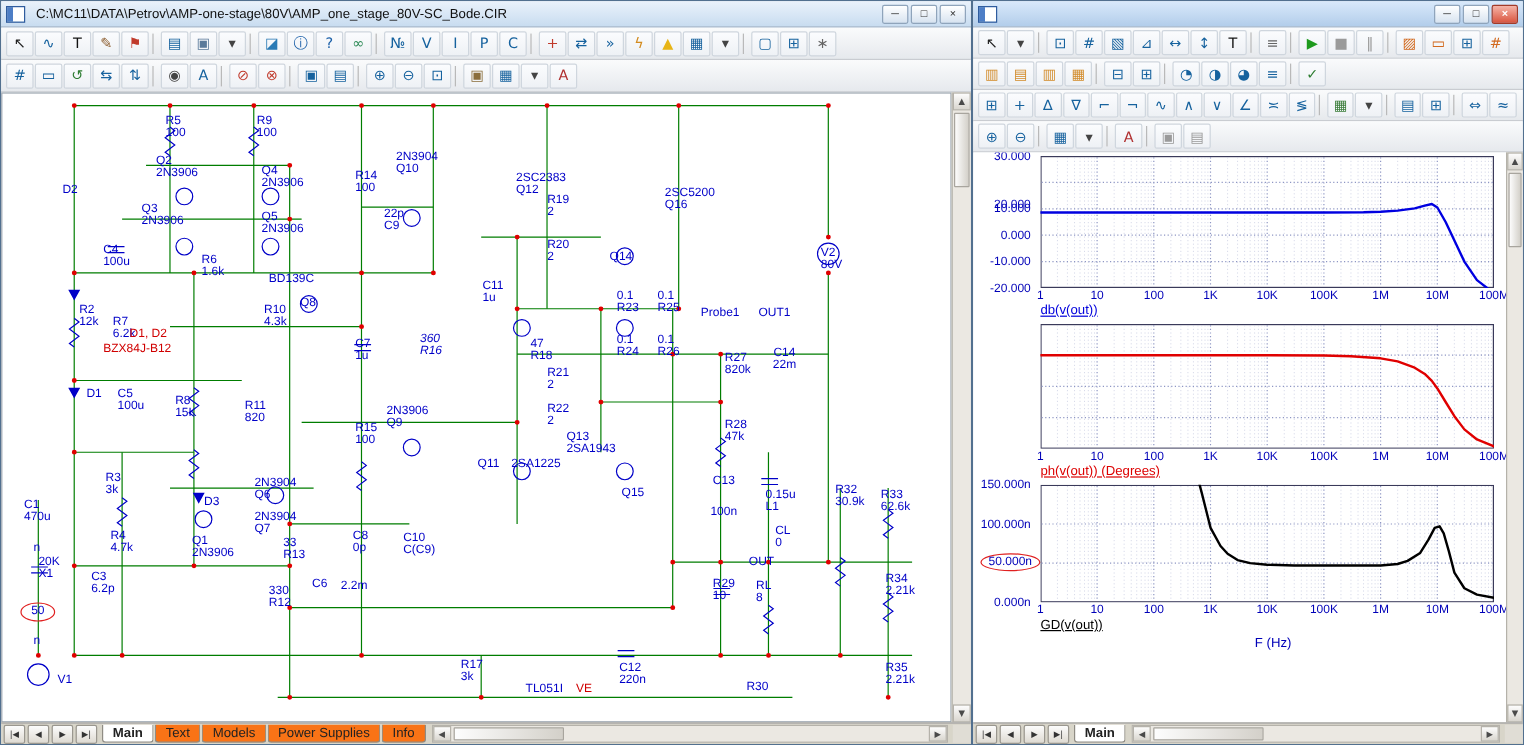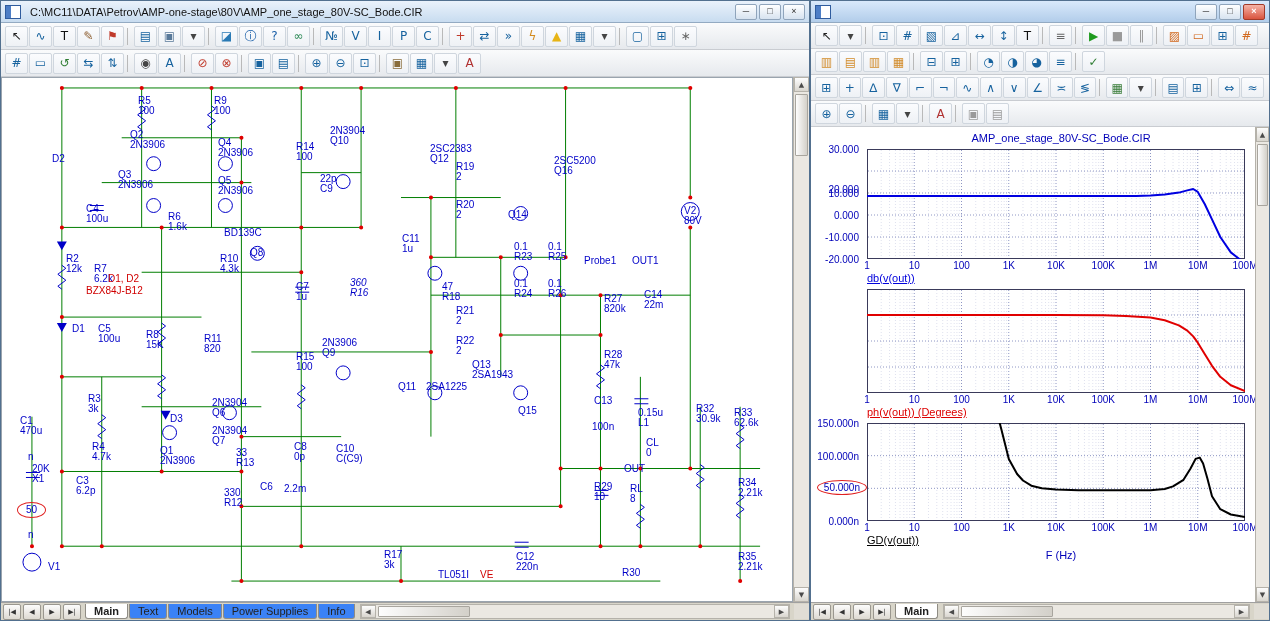--- a/index.html
+++ b/index.html
@@ -58,21 +58,21 @@
   .sthumb.h{top:1px;bottom:1px;left:2px;width:90px;height:auto;}
   .corner{width:15px;height:15px;background:#e0ddd5;align-self:center;}
 
   
   .tabrow{position:absolute;left:0;right:0;bottom:0;height:18px;display:flex;align-items:center;
           background:#d8d5c9;border-top:1px solid #a0a0a0;padding-left:2px;box-sizing:border-box;}
   .tabnav{display:flex;gap:1px;margin-right:3px;}
   .tabnav .tbtn{width:16px;height:14px;font-size:7px;background:linear-gradient(#fcfcfc,#dedad2);
                 border:1px solid #9a978f;color:#333;}
   .tabs{display:flex;align-items:flex-start;height:16px;}
-  .tab{height:14px;line-height:14px;font-size:11px;padding:0 8px;background:#3b82f6;border:1px solid #8f8c84;
+  .tab{height:14px;line-height:14px;font-size:11px;padding:0 8px;background:#f97316;border:1px solid #8f8c84;
        border-top:none;border-radius:0 0 3px 3px;margin-right:1px;color:#222;cursor:default;}
   .tab.active{background:#fff;font-weight:bold;}
 
   
   .plots{position:absolute;left:0;top:126px;right:14px;bottom:18px;background:#fff;overflow:hidden;}
   .plot-title{padding:5px 0 2px 56px;text-align:center;color:#0000b8;font-size:11px;}
   .plotblock{position:relative;padding-left:56px;margin:3px 8px 5px 0;}
   .pcanvas{position:relative;font-size:0;}
   .psvg{display:block;}
   .ylabs{position:absolute;left:0;top:0;width:54px;height:100%;}
@@ -266,21 +266,21 @@
         <span class="slabel" style="left: 320px; top: 260px;">2N3906
 Q9</span>
         <span class="slabel" style="left: 294px; top: 274px;">R15
 100</span>
         <span class="slabel" style="left: 396px; top: 304px;">Q11</span>
         <span class="slabel" style="left: 424px; top: 304px;">2SA1225</span>
         <span class="slabel" style="left: 682px; top: 128px;">V2
 80V</span>
         <span class="slabel" style="left: 602px; top: 216px;">R27
 820k</span>
-        <span class="slabel" style="left: 642px; top: 212px;">C14
+        <span class="slabel" style="left: 642px; top: 212px; text-align: center;">C14
 22m</span>
         <span class="slabel" style="left: 602px; top: 272px;">R28
 47k</span>
         <span class="slabel" style="left: 592px; top: 318px;">C13</span>
         <span class="slabel" style="left: 636px; top: 330px;">0.15u
 L1</span>
         <span class="slabel" style="left: 590px; top: 344px;">100n</span>
         <span class="slabel" style="left: 644px; top: 360px;">CL
 0</span>
         <span class="slabel" style="left: 622px; top: 386px;">OUT</span>
@@ -448,21 +448,20 @@
       <span class="tbtn" style="color: rgb(22, 98, 158);">▦</span>
       <span class="tbtn" style="color: rgb(68, 68, 68);">▾</span>
       <span class="sep"></span>
       <span class="tbtn" style="color: rgb(176, 48, 48);">A</span>
       <span class="sep"></span>
       <span class="tbtn" style="color: rgb(154, 154, 154);">▣</span>
       <span class="tbtn" style="color: rgb(154, 154, 154);">▤</span>
     </div>
 
   <div class="plots">
-    <div class="plot-title">AMP_one_stage_80V-SC_Bode.CIR</div>
 
     <div class="plotblock">
       <div class="ylabs">
           <span class="ytick" style="top: -5px;">30.000</span>
           <span class="ytick" style="top: 35px;">20.000</span>
           <span class="ytick" style="top: 39px;">10.000</span>
           <span class="ytick" style="top: 61px;">0.000</span>
           <span class="ytick" style="top: 83px;">-10.000</span>
           <span class="ytick" style="top: 105px;">-20.000</span>
         </div>

